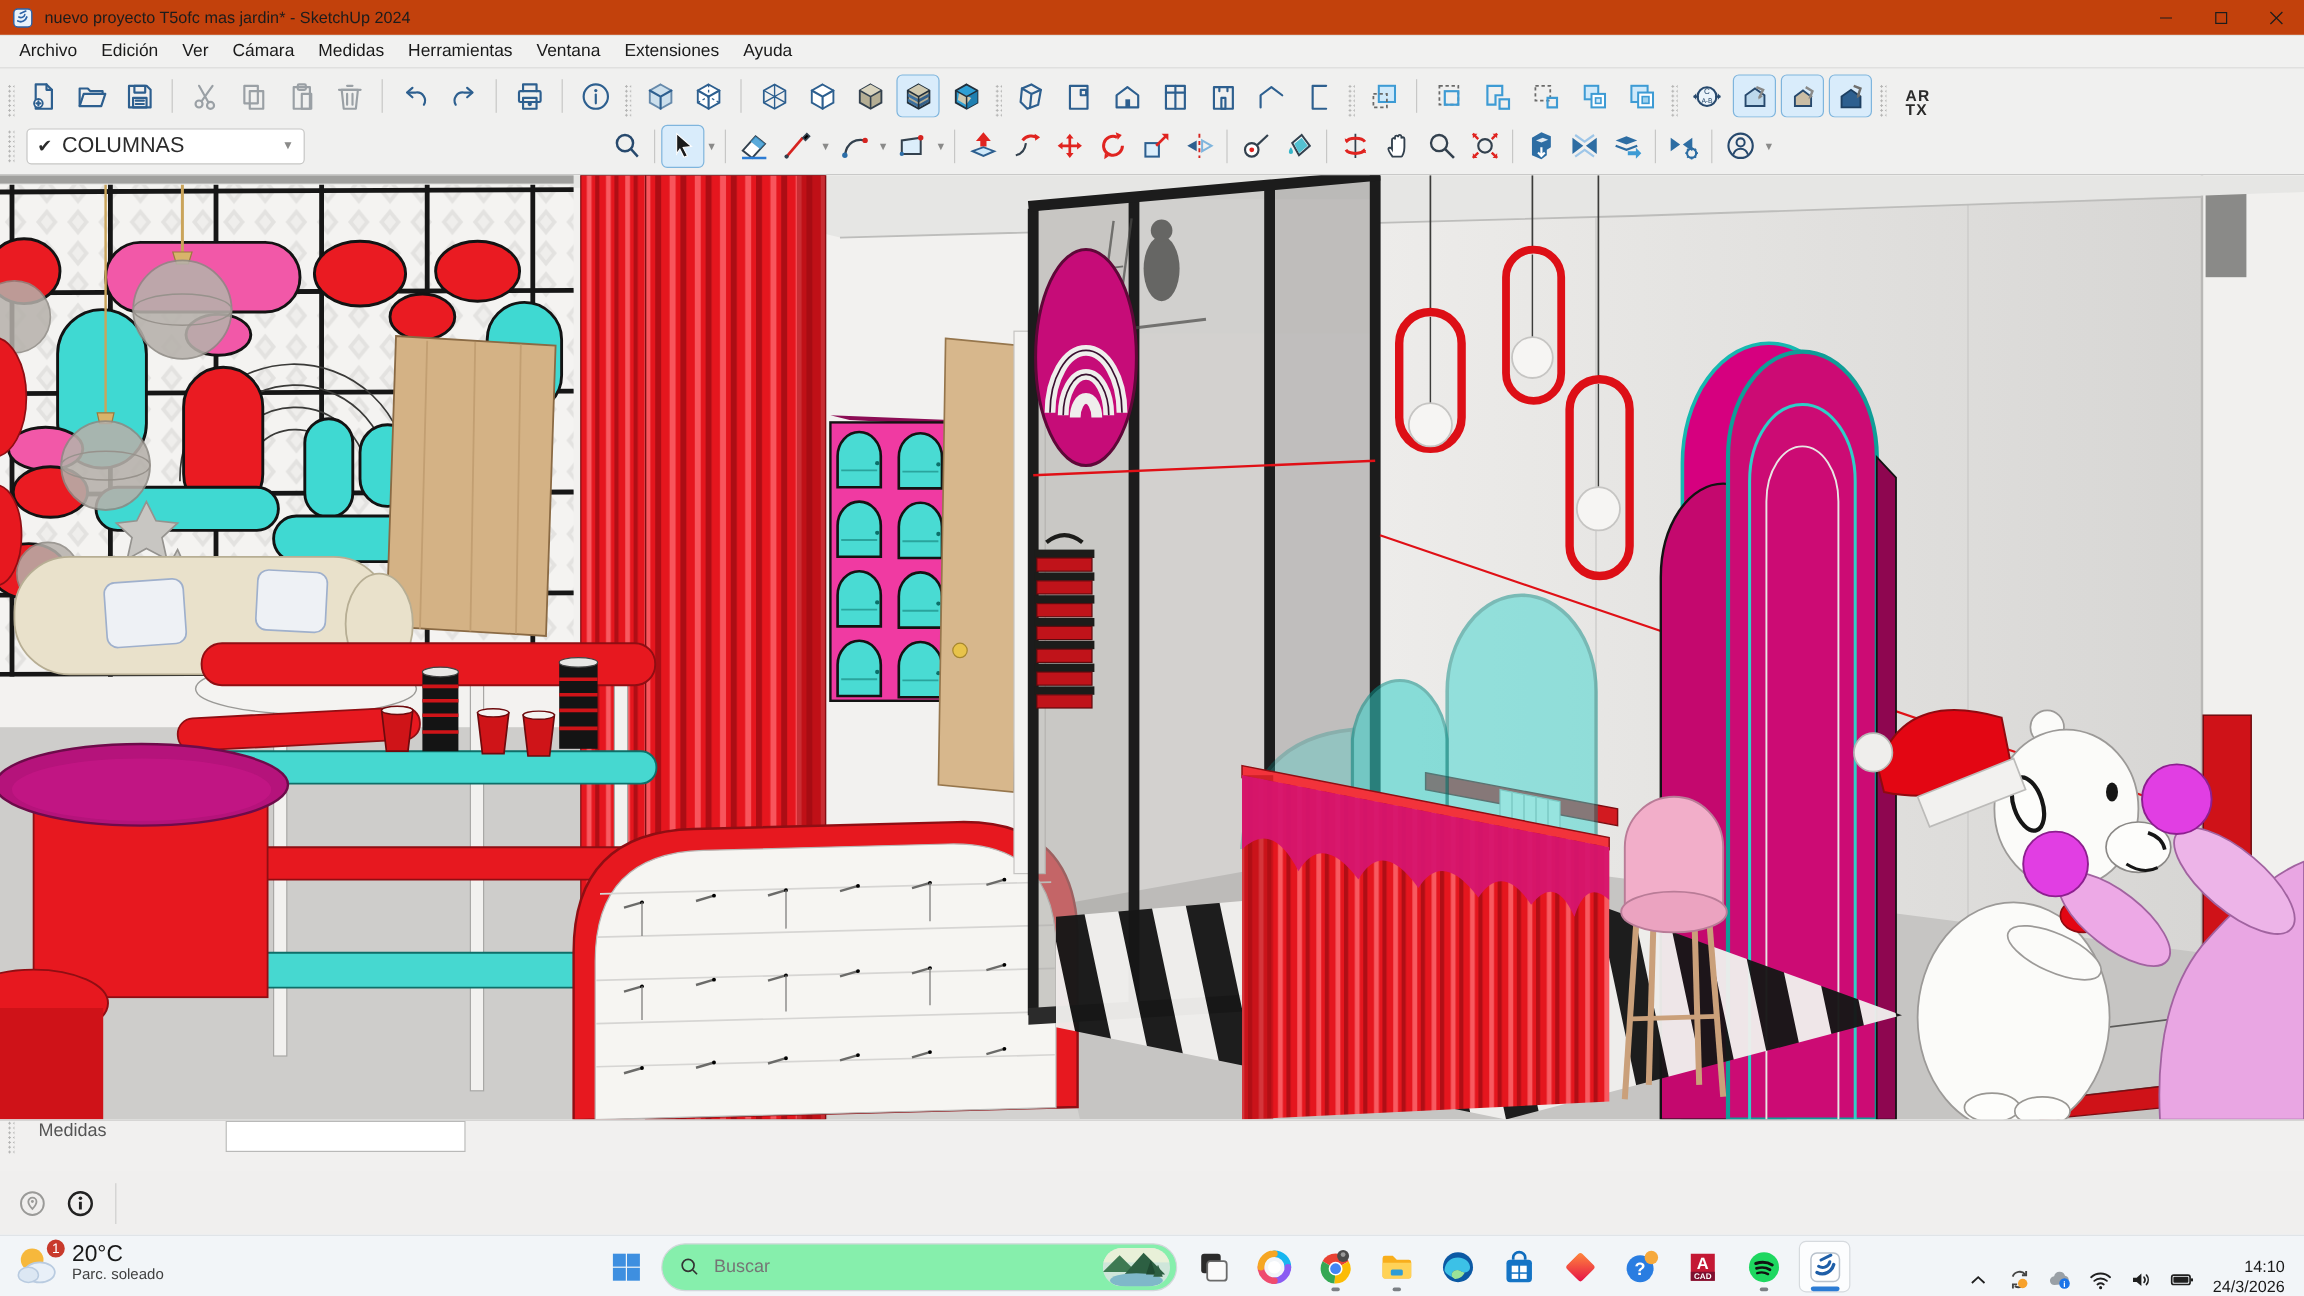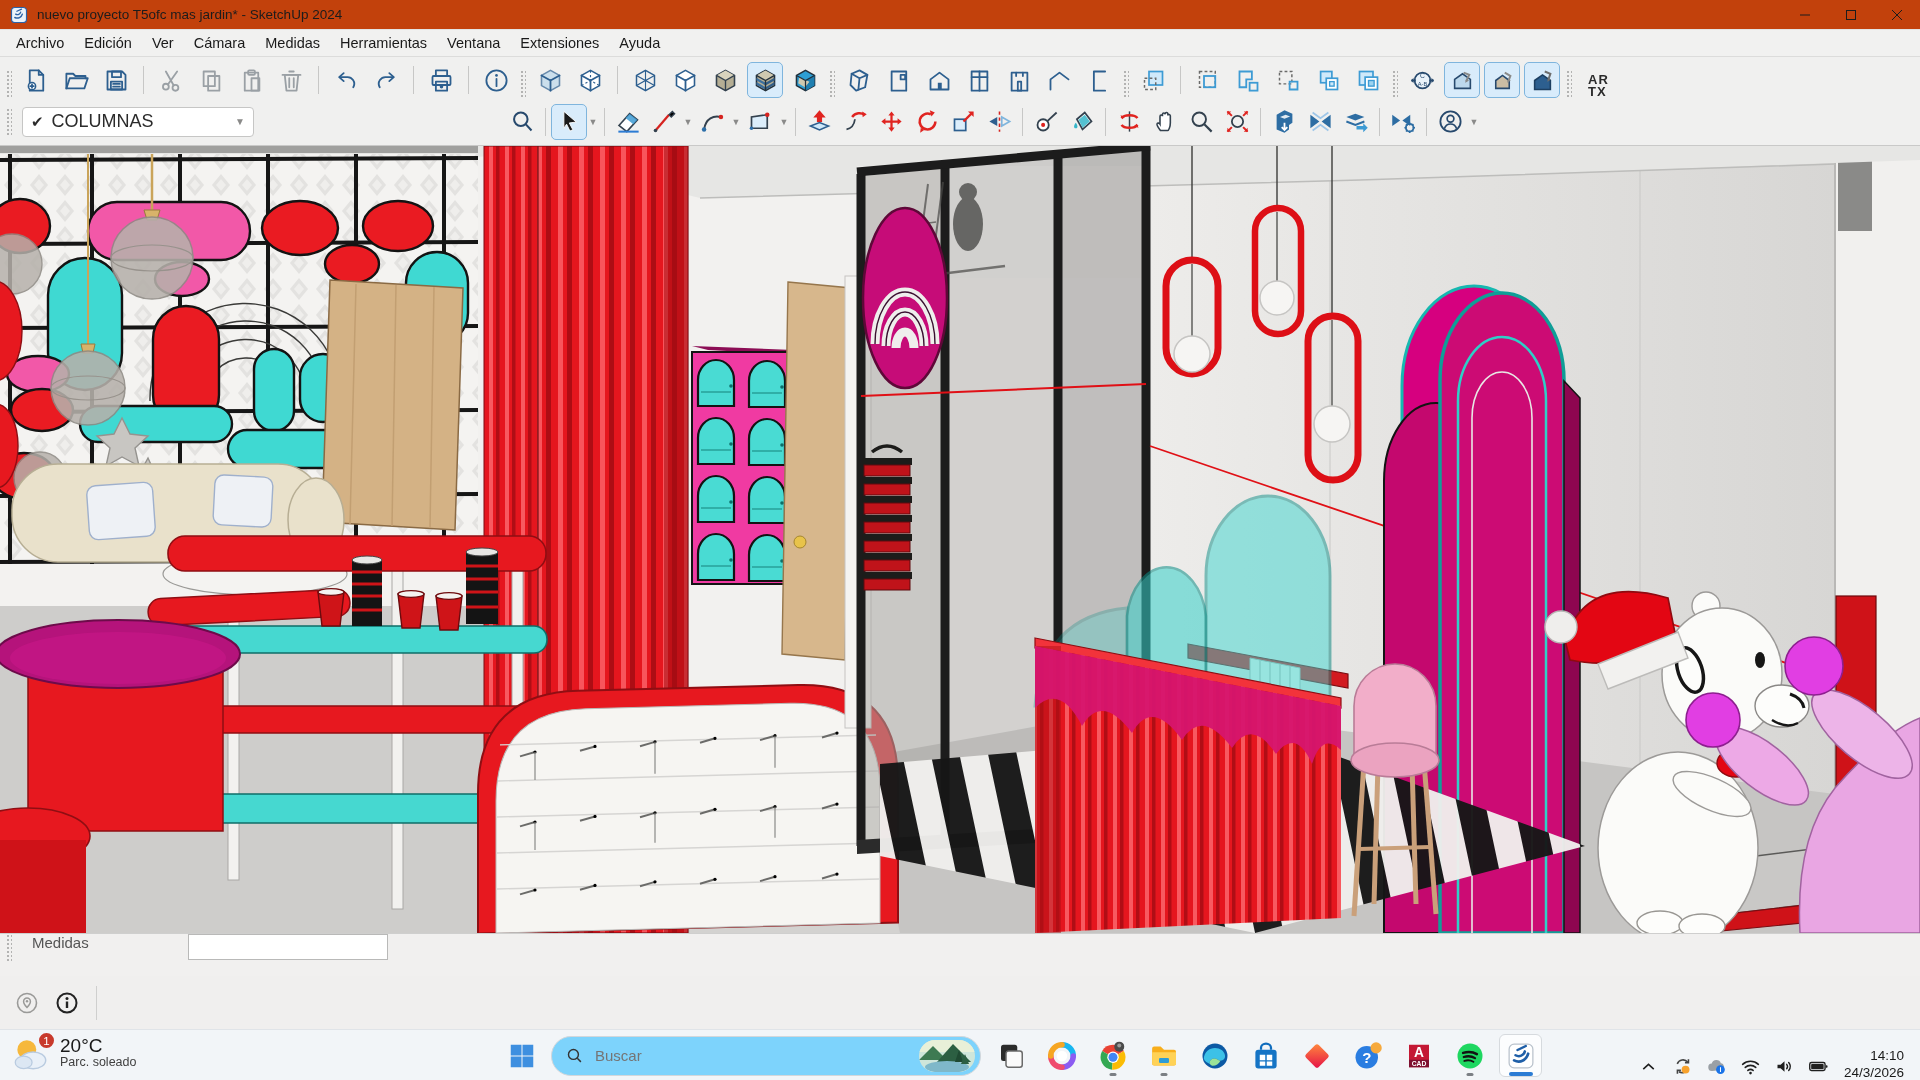--- a/index.html
+++ b/index.html
@@ -71,21 +71,21 @@
   .weather-temp{font-size:19px;color:#191919;}
   .weather-cond{font-size:12.5px;color:#404040;}
   .tk-center{position:absolute;left:500px;top:4px;display:flex;align-items:center;gap:8px;}
   .tkicon{position:relative;width:43px;height:43px;display:flex;align-items:center;justify-content:center;border-radius:6px;}
   .tkicon svg{width:30px;height:30px;}
   .run-dot{position:absolute;bottom:1px;left:50%;transform:translateX(-50%);width:7px;height:3px;
            border-radius:2px;background:#7b7f84;}
   .tkicon.activeapp{background:#fcfdfe;border:1px solid #d6dade;}
   .tkicon.activeapp .run-bar{position:absolute;bottom:0px;left:50%;transform:translateX(-50%);
            width:24px;height:4px;border-radius:2px;background:#2c7cd4;}
-  .searchbox{width:430px;height:40px;border-radius:20px;background:#7dd3fc;border:1px solid #d3d7db;
+  .searchbox{width:430px;height:40px;border-radius:20px;background:#86efac;border:1px solid #d3d7db;
              display:flex;align-items:center;padding:0 5px 0 14px;}
   .searchbox input{border:none;outline:none;flex:1;font-size:15px;color:#444;background:transparent;
                    font-family:"Liberation Sans",sans-serif;margin-left:10px;}
   .search-img{width:56px;height:32px;border-radius:16px;overflow:hidden;}
   .tray{position:absolute;right:6px;top:0;height:51px;display:flex;align-items:flex-end;gap:4px;}
   .tray-icon{width:30px;height:30px;display:flex;align-items:center;justify-content:center;}
   .tray-icon svg{width:21px;height:21px;}
   .clock{text-align:right;font-size:13.5px;color:#191919;line-height:17px;margin:0 10px 0 6px;}
 </style>
 </head>

